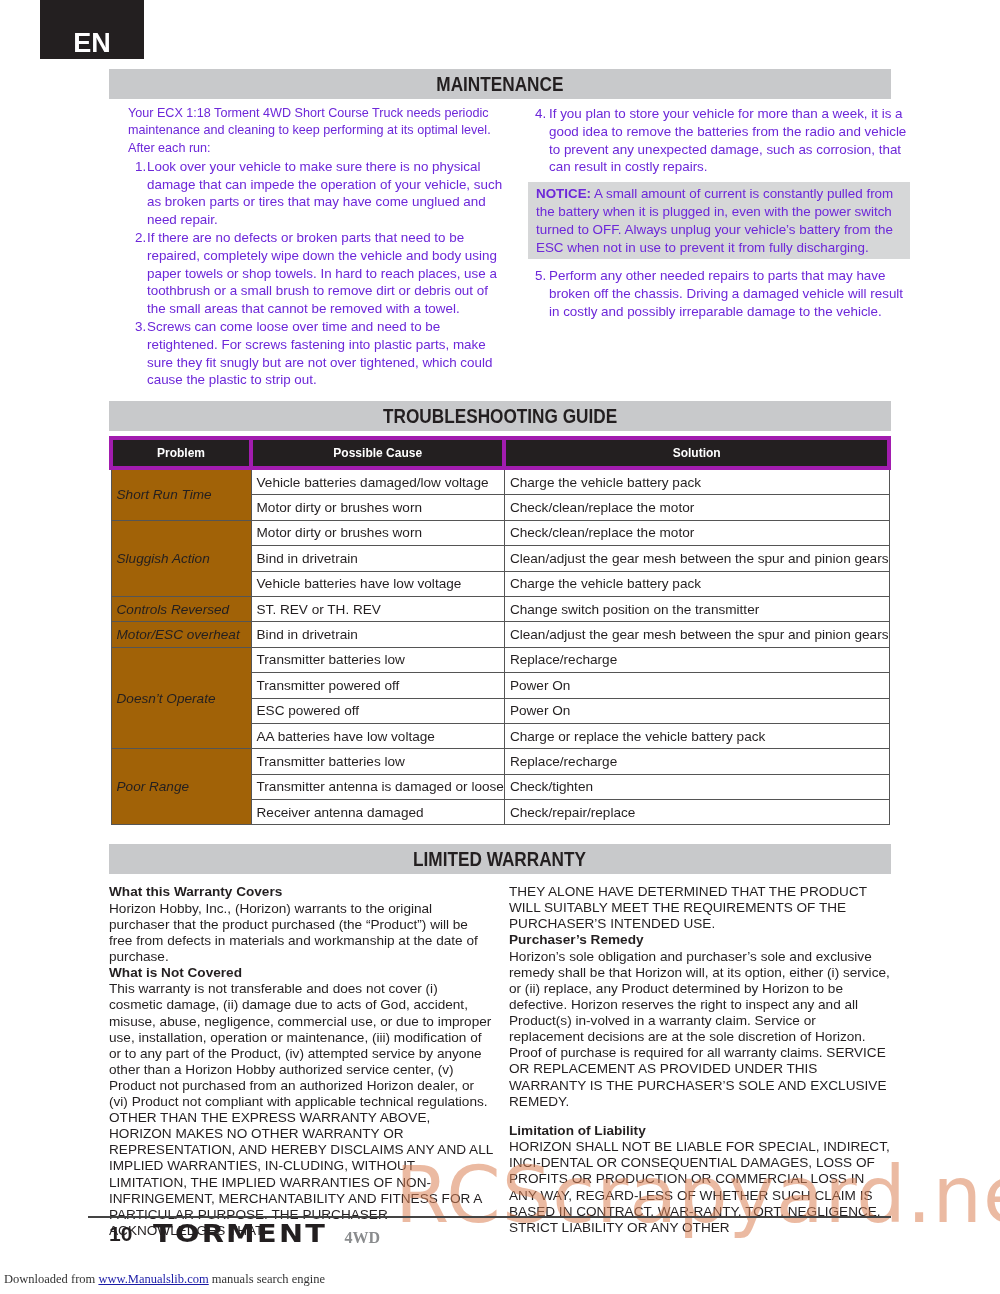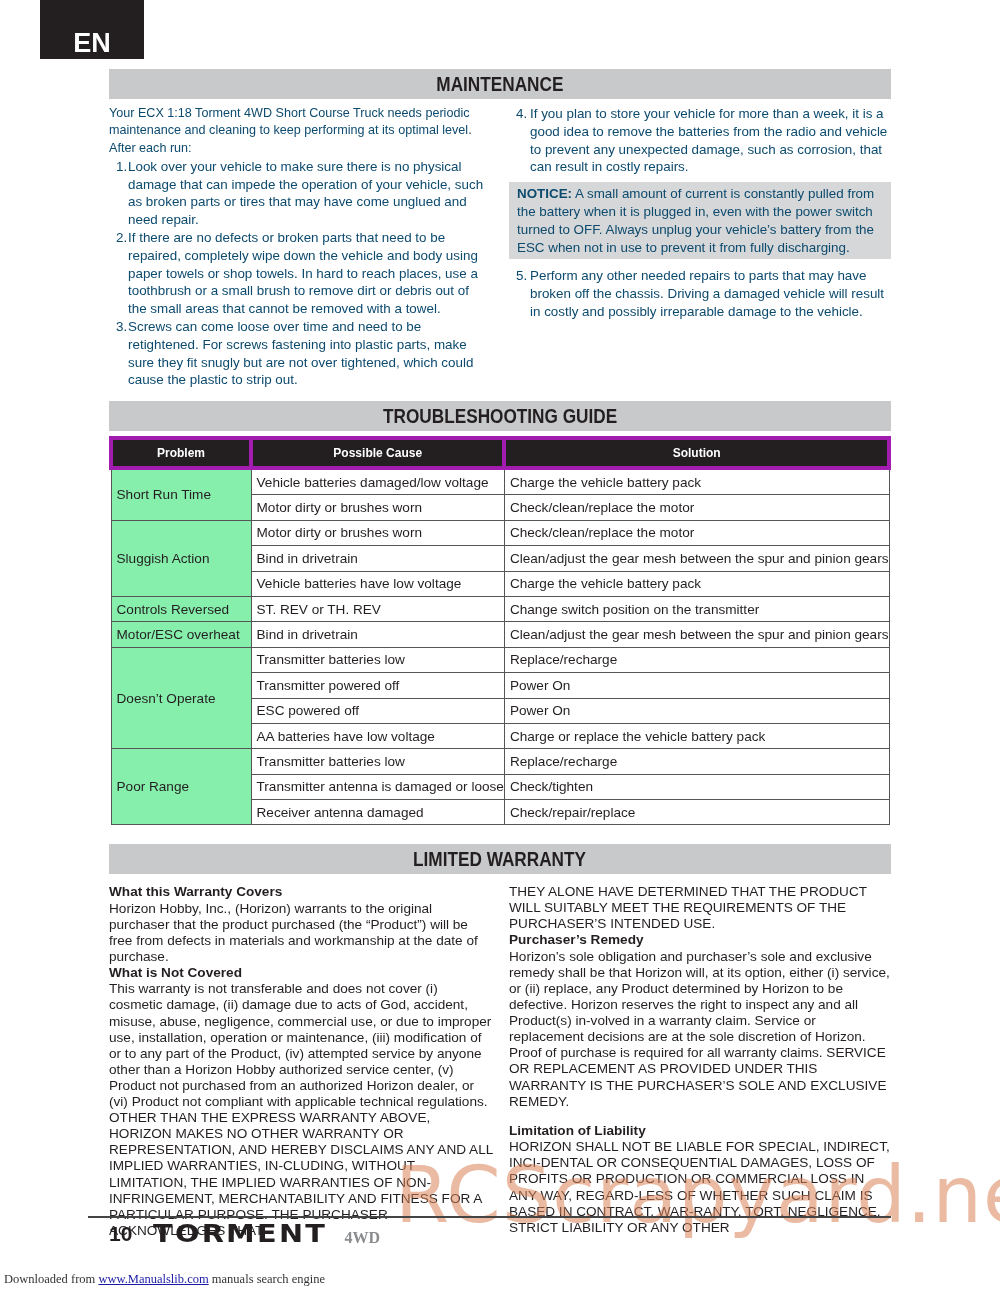--- a/index.html
+++ b/index.html
@@ -12,41 +12,41 @@
     background: #231f20; color: #fff; font-weight: bold; font-size: 27px;
     display: flex; align-items: center; justify-content: center; padding-top: 28px; box-sizing: border-box;
     font-family: "Liberation Sans Narrow", "Liberation Sans", sans-serif; letter-spacing: 0px;
   }
   .section-bar {
     position: absolute; left: 109px; width: 782px; height: 30px; background: #c8c9cb;
     display: flex; align-items: center; justify-content: center;
     font-weight: bold; font-size: 20px; color: #231f20; transform-origin: center;
   }
   .section-bar span { display: inline-block; transform: scaleX(0.86); }
-  .col { position: absolute; font-size: 13.4px; line-height: 17.8px; color: #0c4a6e; }
+  .col { position: absolute; font-size: 13.4px; line-height: 17.8px; color: #6d28d9; margin-left: 19px; }
   .col p { margin: 0; }
   .list-item { position: relative; padding-left: 19px; }
   .list-item .num { position: absolute; left: 7px; top: 0; }
   .notice {
     background: #d6d7d8; padding: 3px 0 3px 8px; margin: 6px 0 8px 0;
   }
   .notice b { font-weight: bold; }
   table.ts {
     position: absolute; left: 109px; top: 436px; width: 782px; border-collapse: collapse;
     font-size: 13.6px;
   }
   table.ts th {
     background: #231f20; color: #fff; font-weight: bold; height: 26px; font-size: 12px;
     border: 4px solid #a21caf; text-align: center; padding: 0;
   }
   table.ts td {
     border: 1.5px solid #555; height: 24.4px; padding: 0 0 0 5px; vertical-align: middle;
     color: #231f20; white-space: nowrap;
   }
-  table.ts td.problem { background: #86efac; }
+  table.ts td.problem { background: #a16207; font-style: italic; }
   .w-col { position: absolute; font-size: 13.6px; line-height: 16.1px; color: #231f20; }
   .w-col h4 { margin: 0; font-size: 13.6px; font-weight: bold; line-height: 16.5px; }
   .w-col p { margin: 0; }
   .footer-rule { position: absolute; left: 88px; top: 1216px; width: 803px; height: 1.5px; background: #444; }
   .page-num { position: absolute; left: 109px; top: 1222px; font-size: 21px; font-weight: bold; }
   .logo { position: absolute; left: 153px; top: 1223px; display: flex; align-items: flex-end; }
   .logo-main { font-size: 25px; font-weight: 900; letter-spacing: 2px; color: #231f20; font-family: "DejaVu Sans", sans-serif; transform: scaleX(1.15); transform-origin: left; display:inline-block; line-height: 22px; }
   .logo-sub { font-size: 16px; font-weight: bold; color: #8a8c8e; margin-left: 40px; font-family: Liberation Serif, serif; line-height: 14px; }
   .watermark {
     position: absolute; left: 395px; top: 1150px; font-size: 78px; color: rgba(219,130,85,0.55);

